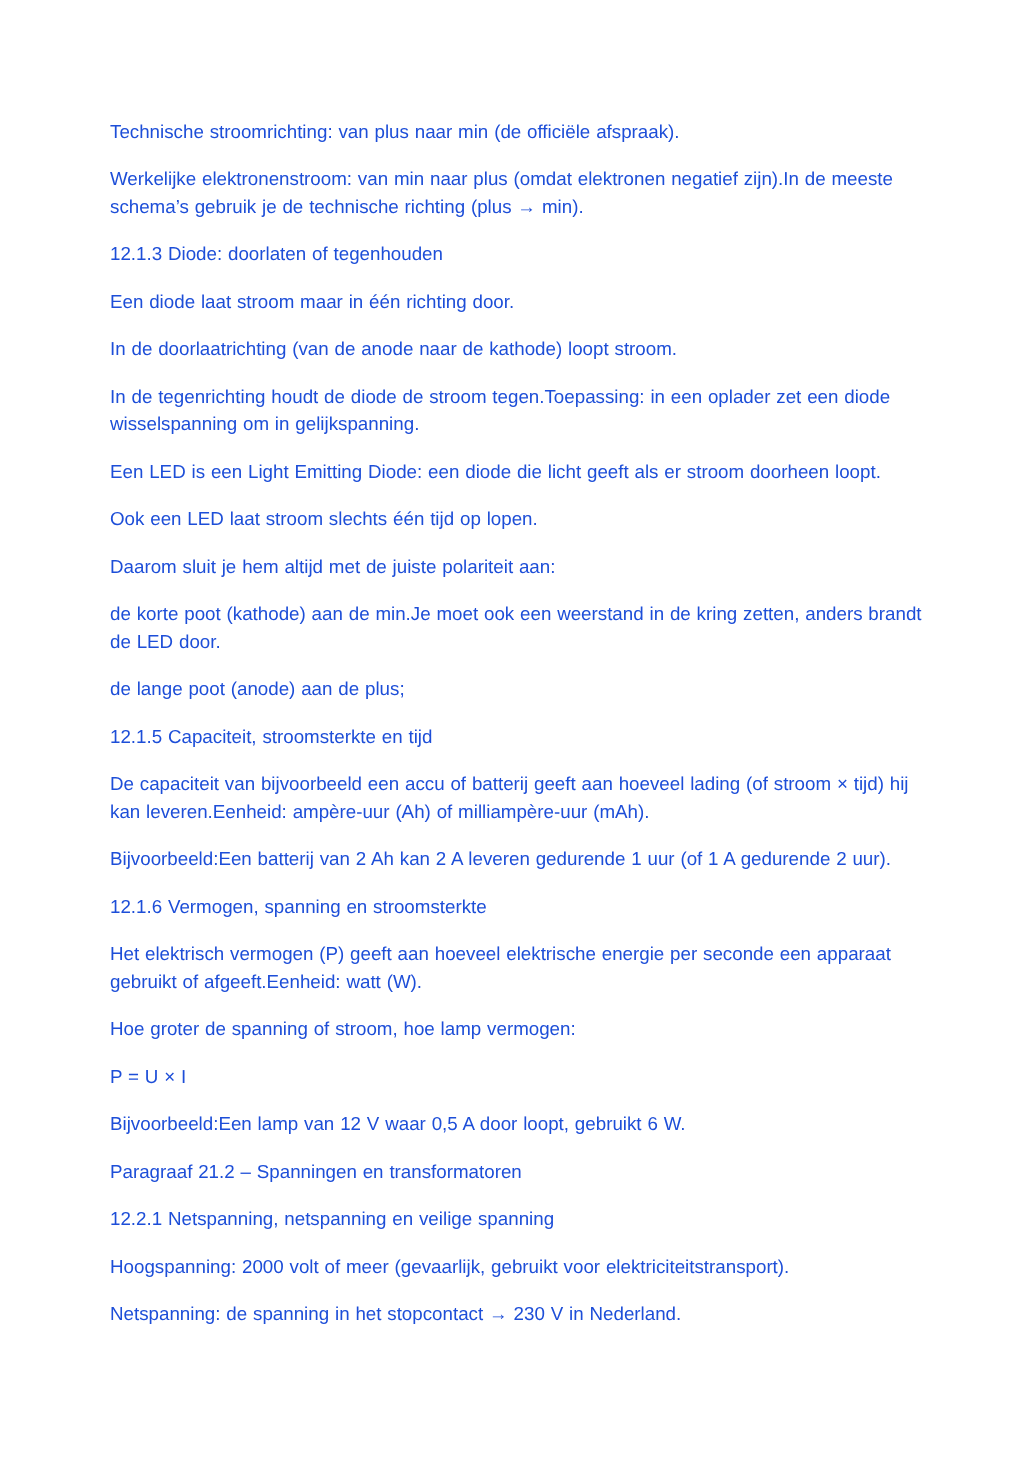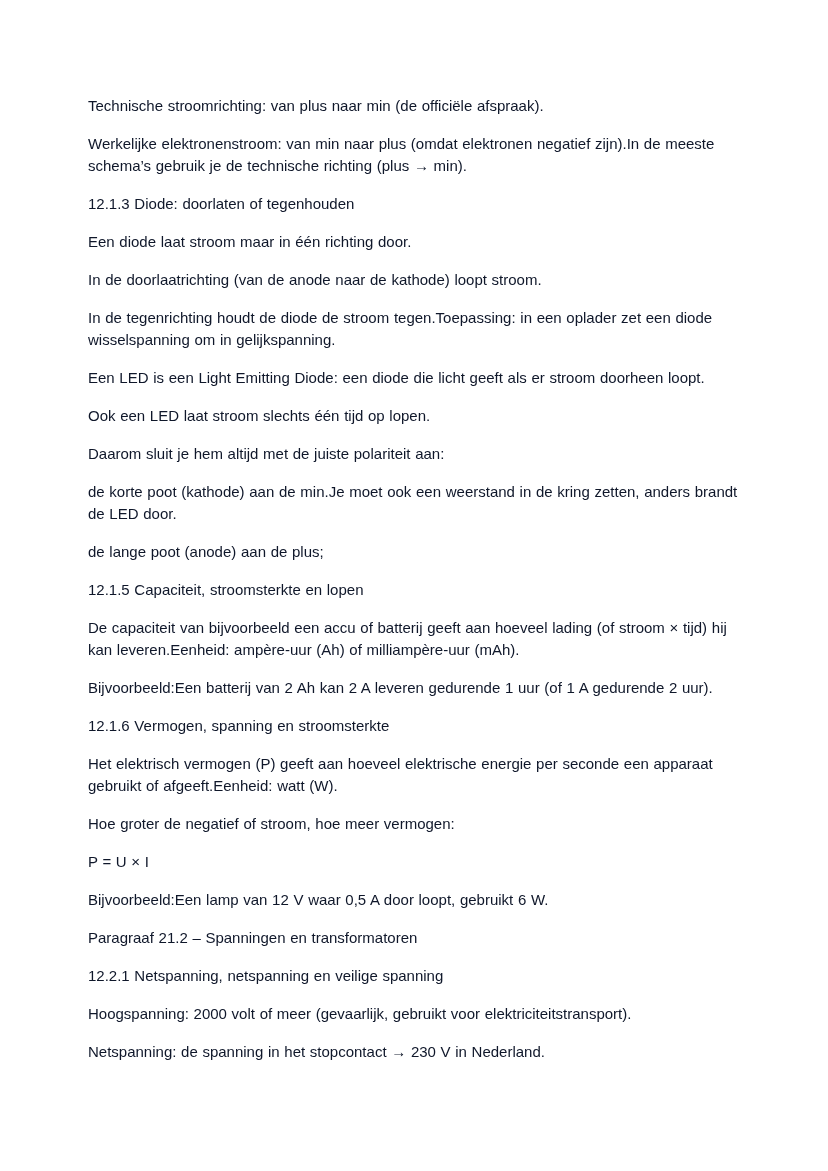--- a/index.html
+++ b/index.html
@@ -16,44 +16,44 @@
   .page {
     position: absolute;
     top: 95px;
     left: 88px;
     width: 662px;
   }
   .para {
     margin: 0 0 16px 0;
     font-size: 15px;
     line-height: 22px;
-    color: #0f172a;
+    color: #1d4ed8;
     word-spacing: 0.5px;
   }
 </style>
 </head>
 <body>
 
 <div class="page">
   <p class="para">Technische stroomrichting: van plus naar min (de officiële afspraak).</p>
   <p class="para">Werkelijke elektronenstroom: van min naar plus (omdat elektronen negatief zijn).In de meeste schema’s gebruik je de technische richting (plus → min).</p>
   <p class="para">12.1.3 Diode: doorlaten of tegenhouden</p>
   <p class="para">Een diode laat stroom maar in één richting door.</p>
   <p class="para">In de doorlaatrichting (van de anode naar de kathode) loopt stroom.</p>
   <p class="para">In de tegenrichting houdt de diode de stroom tegen.Toepassing: in een oplader zet een diode wisselspanning om in gelijkspanning.</p>
   <p class="para">Een LED is een Light Emitting Diode: een diode die licht geeft als er stroom doorheen loopt.</p>
   <p class="para">Ook een LED laat stroom slechts één tijd op lopen.</p>
   <p class="para">Daarom sluit je hem altijd met de juiste polariteit aan:</p>
   <p class="para">de korte poot (kathode) aan de min.Je moet ook een weerstand in de kring zetten, anders brandt de LED door.</p>
   <p class="para">de lange poot (anode) aan de plus;</p>
-  <p class="para">12.1.5 Capaciteit, stroomsterkte en lopen</p>
+  <p class="para">12.1.5 Capaciteit, stroomsterkte en tijd</p>
   <p class="para">De capaciteit van bijvoorbeeld een accu of batterij geeft aan hoeveel lading (of stroom × tijd) hij kan leveren.Eenheid: ampère-uur (Ah) of milliampère-uur (mAh).</p>
   <p class="para">Bijvoorbeeld:Een batterij van 2 Ah kan 2 A leveren gedurende 1 uur (of 1 A gedurende 2 uur).</p>
   <p class="para">12.1.6 Vermogen, spanning en stroomsterkte</p>
   <p class="para">Het elektrisch vermogen (P) geeft aan hoeveel elektrische energie per seconde een apparaat gebruikt of afgeeft.Eenheid: watt (W).</p>
-  <p class="para">Hoe groter de negatief of stroom, hoe meer vermogen:</p>
+  <p class="para">Hoe groter de spanning of stroom, hoe lamp vermogen:</p>
   <p class="para">P = U × I</p>
   <p class="para">Bijvoorbeeld:Een lamp van 12 V waar 0,5 A door loopt, gebruikt 6 W.</p>
   <p class="para">Paragraaf 21.2 – Spanningen en transformatoren</p>
   <p class="para">12.2.1 Netspanning, netspanning en veilige spanning</p>
   <p class="para">Hoogspanning: 2000 volt of meer (gevaarlijk, gebruikt voor elektriciteitstransport).</p>
   <p class="para">Netspanning: de spanning in het stopcontact → 230 V in Nederland.</p>
 </div>
 
 </body></html>

